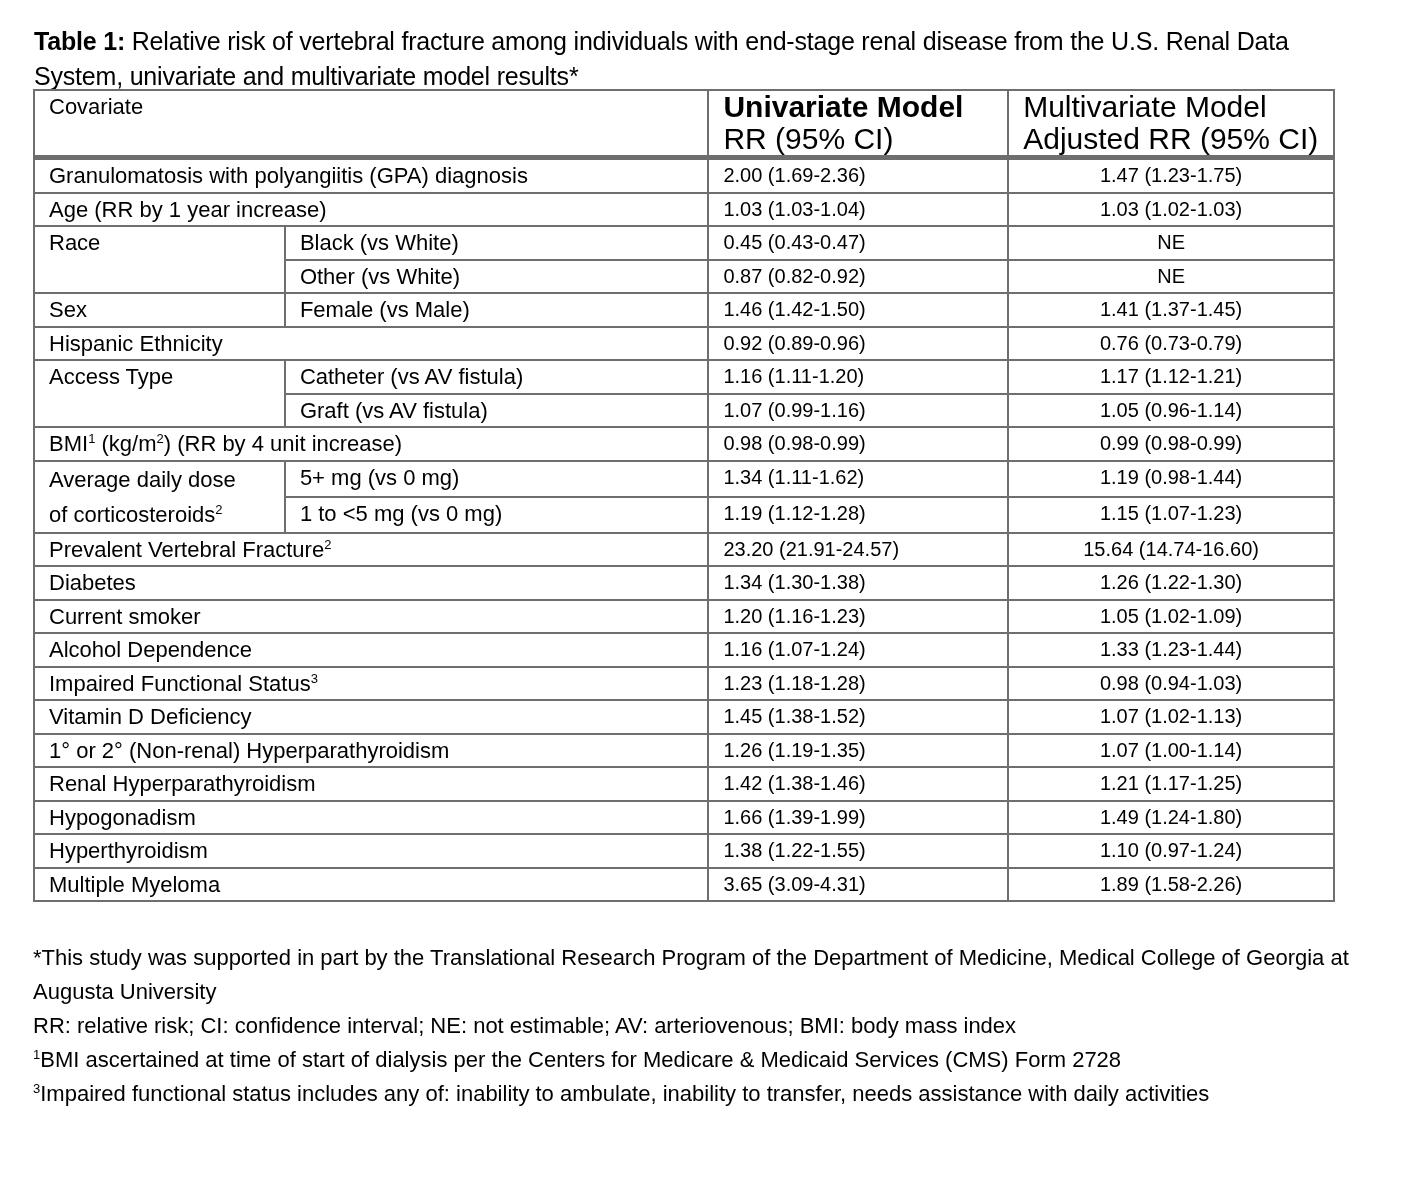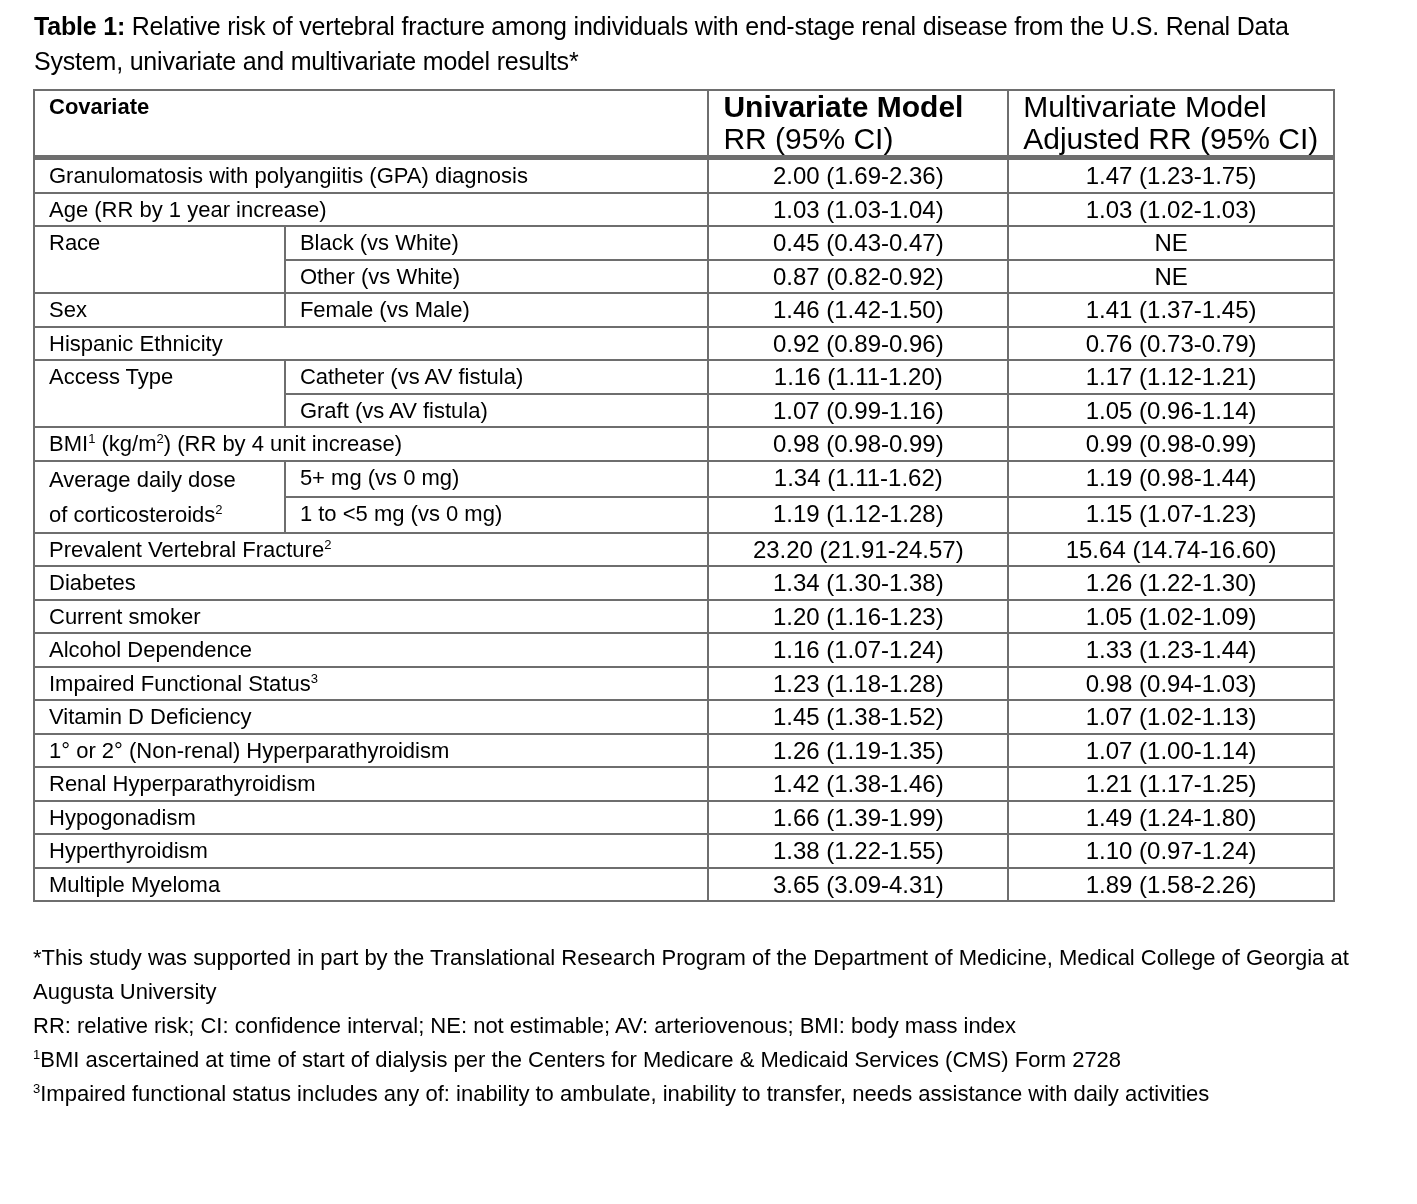--- a/index.html
+++ b/index.html
@@ -1,40 +1,40 @@
 <!DOCTYPE html>
 <html><head>
 <meta charset="utf-8">
 <style>
   html, body { margin: 0; padding: 0; background: #ffffff; }
   body {
     width: 1417px; height: 1204px; position: relative; overflow: hidden;
     font-family: "Liberation Sans", "DejaVu Sans", sans-serif; color: #000;
   }
   .title {
-    position: absolute; left: 34px; top: 9px; width: 1320px;
+    position: absolute; left: 34px; top: 24px; width: 1320px;
     font-size: 25px; line-height: 35px; letter-spacing: -0.2px;
   }
   .title b { font-weight: bold; }
   table.t {
     position: absolute; left: 33px; top: 89px;
     border-collapse: collapse; width: 1302px;
     font-size: 22px;
   }
   table.t td, table.t th {
     border: 2px solid #6e6e6e; padding: 0 14px; height: 31.5px;
     line-height: 31px; vertical-align: top; font-weight: normal;
   }
   table.t th { text-align: left; }
   table.t thead th { height: 64px; line-height: 32px; border-bottom: 5px solid #6e6e6e; }
-  table.t th.h { font-weight: bold; }
+  table.t th.h { font-weight: normal; }
   .c1 { width: 221px; }
   .c2 { width: 394px; }
-  .c3 { width: 270px; text-align: center; font-size: 24px; }
-  .c4 { width: 296px; text-align: center; font-size: 24px; }
+  .c3 { width: 270px; text-align: left; font-size: 20px; }
+  .c4 { width: 296px; text-align: center; font-size: 20px; }
   table.t thead .c3, table.t thead .c4 { font-size: 30px; }
   .it { }
   sup { font-size: 13px; line-height: 0; vertical-align: 8px; }
   .notes {
     position: absolute; left: 33px; top: 941px; width: 1330px;
     font-size: 22px; line-height: 34px;
   }
   .notes div { margin: 0; }
 </style>
 </head>

